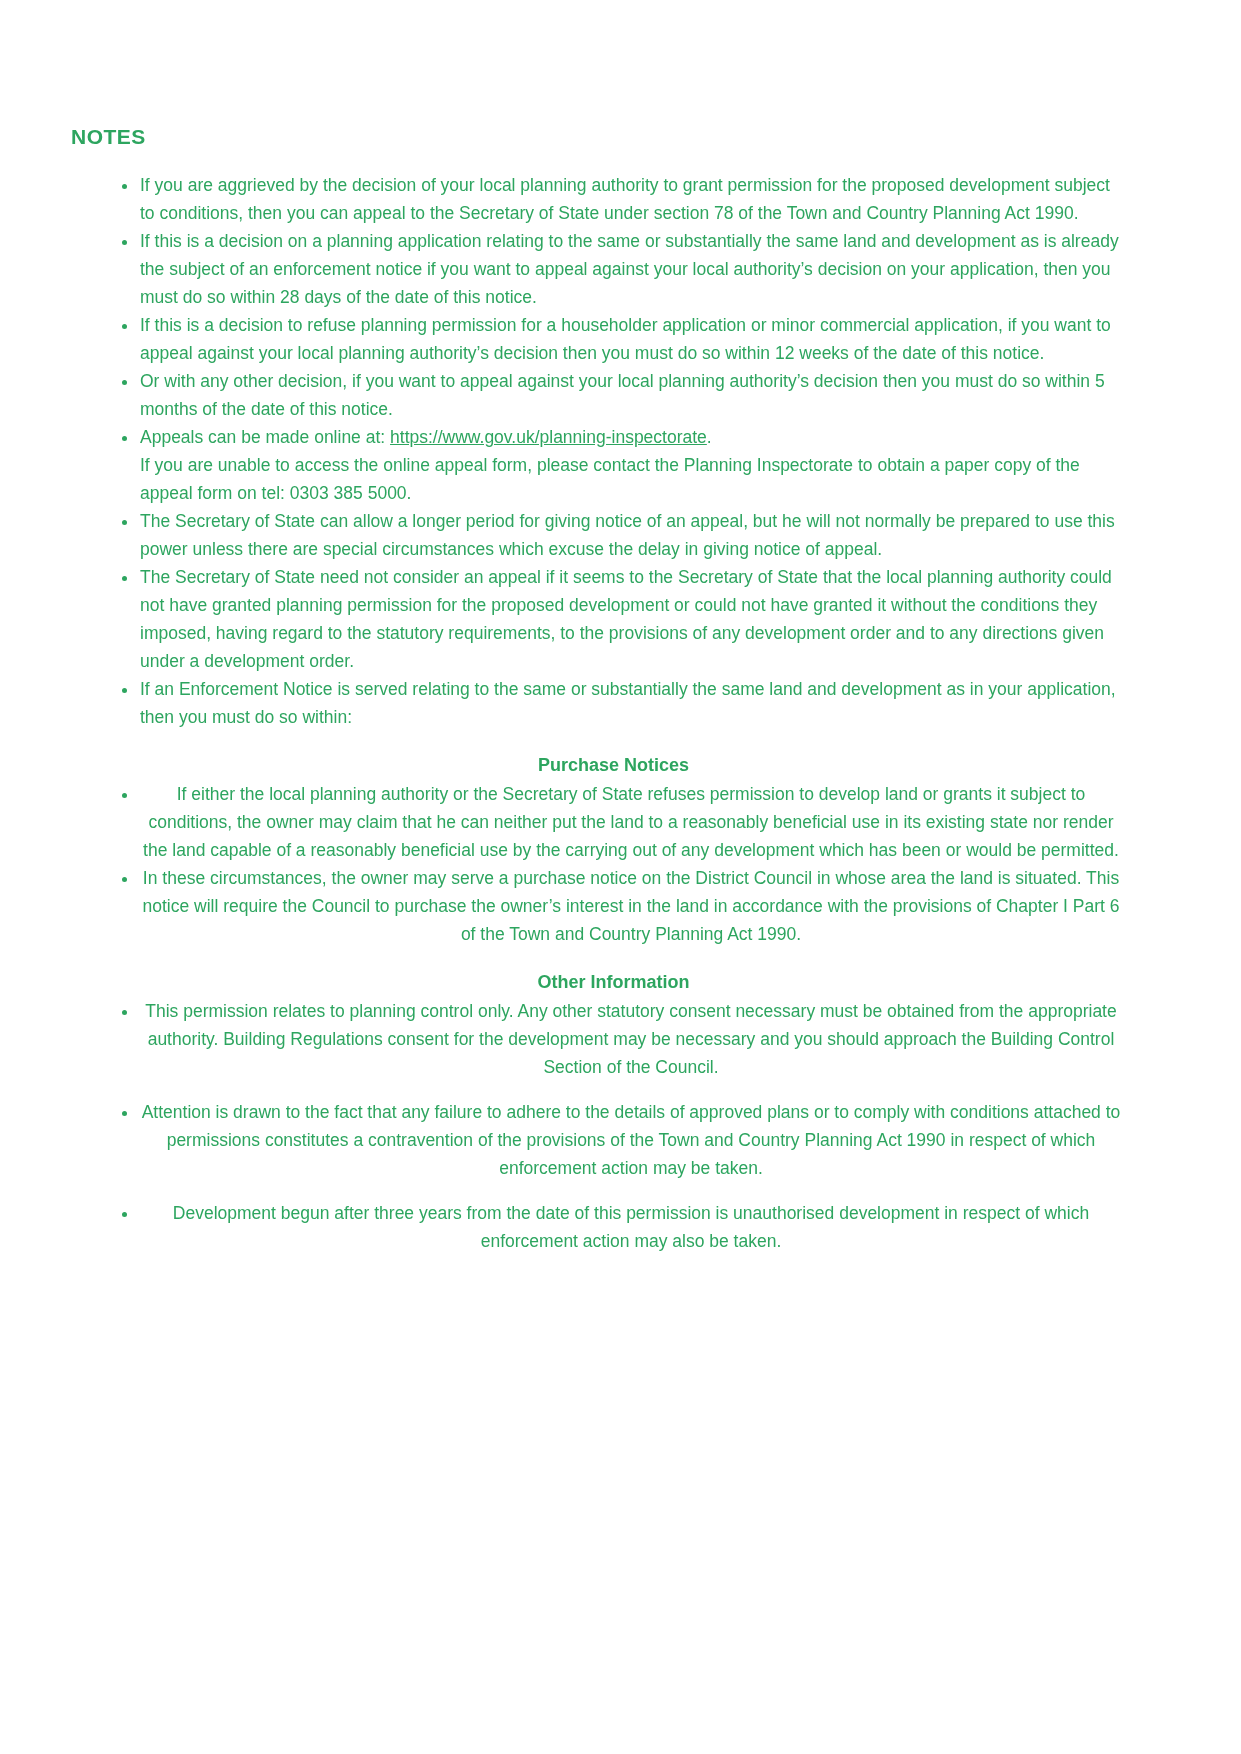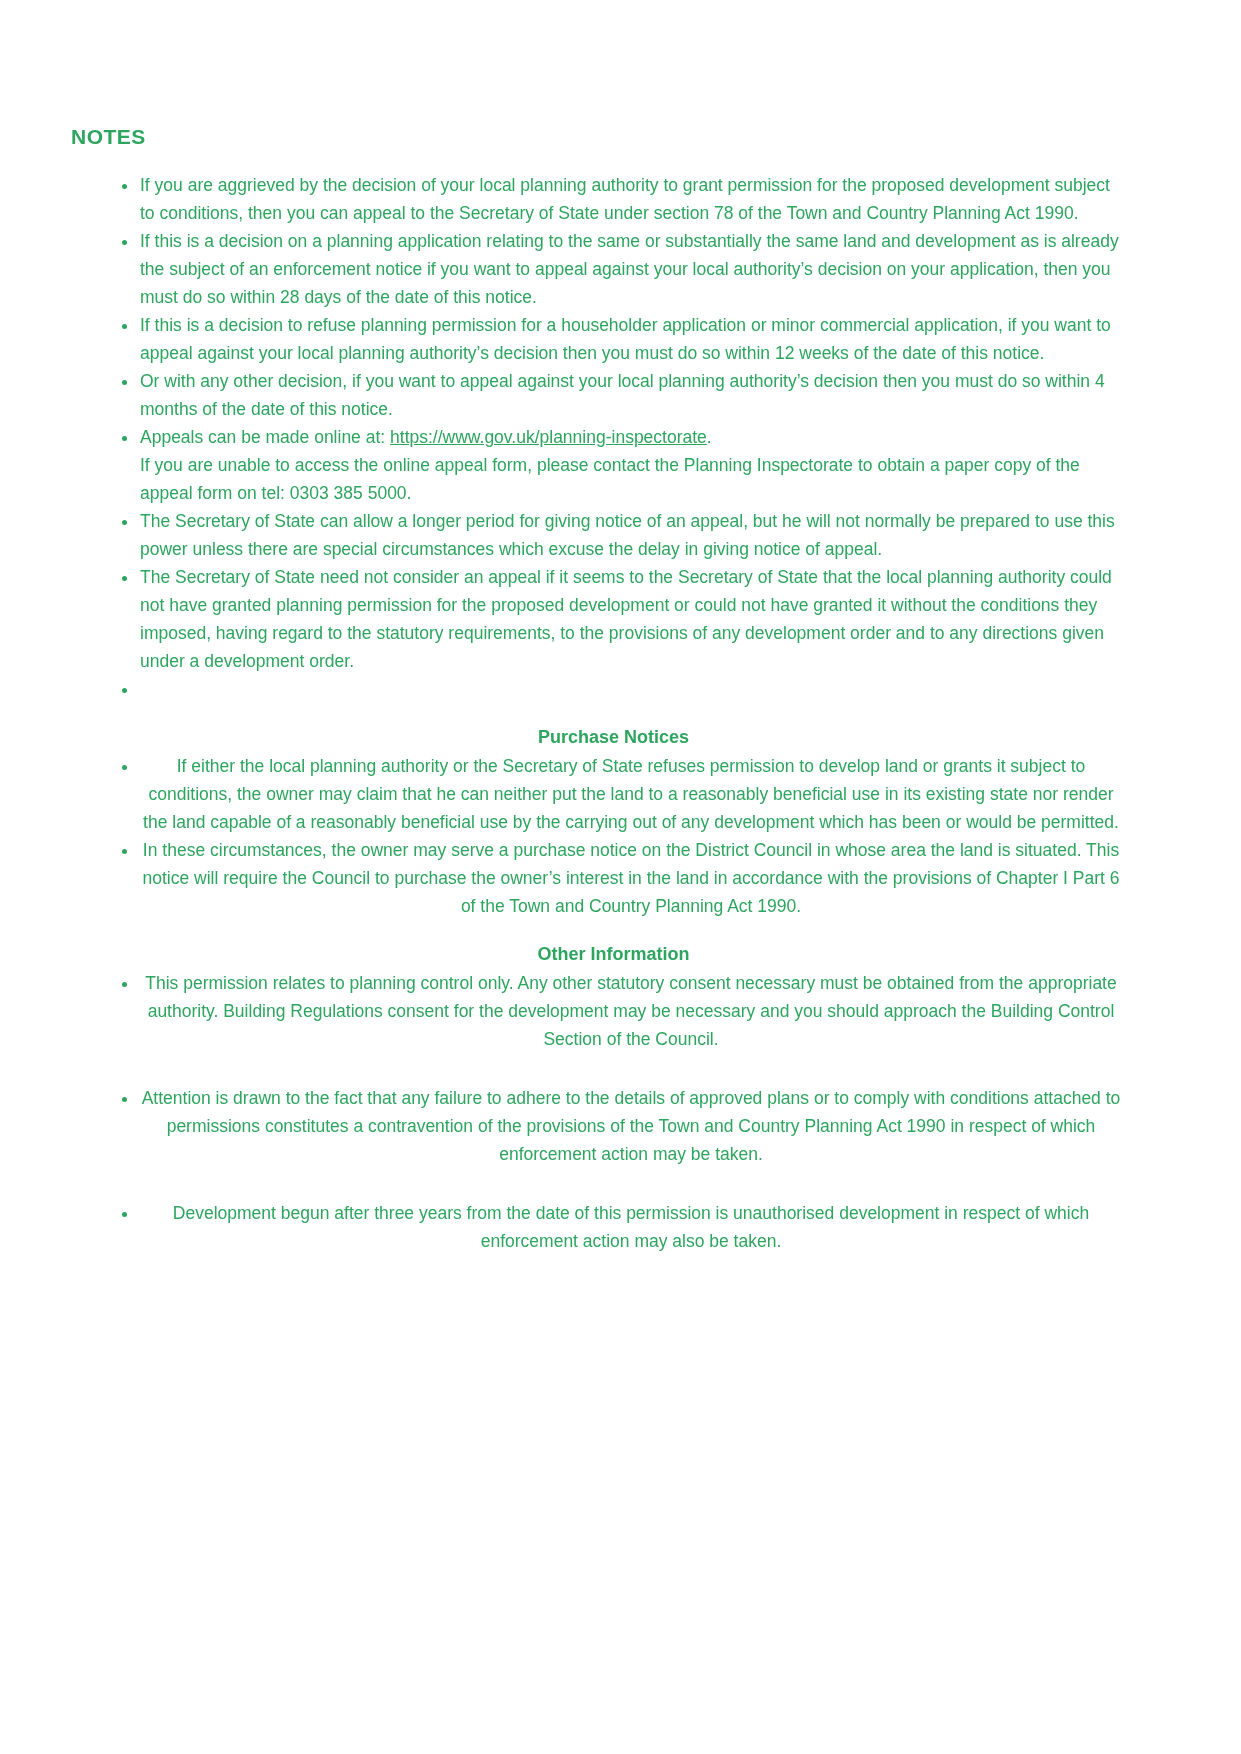--- a/index.html
+++ b/index.html
@@ -37,44 +37,44 @@
     list-style: disc;
     padding-left: 67px;
   }
   .section ul li {
     font-size: 17.5px;
     line-height: 28px;
     color: var(--ink);
     padding-left: 2px;
   }
   .section ul li::marker { color: var(--ink); font-size: 15px; }
-  .section.spaced ul li + li { margin-top: 31px; }
+  .section.spaced ul li + li { margin-top: 17px; }
   .section a {
     color: var(--ink);
     text-decoration: underline;
     cursor: pointer;
   }
 </style>
 </head>
 <body>
 
 <div class="page">
   <div class="content">
     <div class="doc-title">NOTES</div>
     <div>
         <section class="section first">
           <ul>
             <li><span>If you are aggrieved by the decision of your local planning authority to grant permission for the proposed development subject to conditions, then you can appeal to the Secretary of State under section 78 of the Town and Country Planning Act 1990.</span></li>
             <li><span>If this is a decision on a planning application relating to the same or substantially the same land and development as is already the subject of an enforcement notice if you want to appeal against your local authority’s decision on your application, then you must do so within 28 days of the date of this notice.</span></li>
             <li><span>If this is a decision to refuse planning permission for a householder application or minor commercial application, if you want to appeal against your local planning authority’s decision then you must do so within 12 weeks of the date of this notice.</span></li>
-            <li><span>Or with any other decision, if you want to appeal against your local planning authority’s decision then you must do so within 4 months of the date of this notice.</span></li>
+            <li><span>Or with any other decision, if you want to appeal against your local planning authority’s decision then you must do so within 5 months of the date of this notice.</span></li>
             <li><span>Appeals can be made online at: </span><a href="#">https://www.gov.uk/planning-inspectorate</a><span>.</span><br><span>If you are unable to access the online appeal form, please contact the Planning Inspectorate to obtain a paper copy of the appeal form on tel: 0303 385 5000.</span></li>
             <li><span>The Secretary of State can allow a longer period for giving notice of an appeal, but he will not normally be prepared to use this power unless there are special circumstances which excuse the delay in giving notice of appeal.</span></li>
             <li><span>The Secretary of State need not consider an appeal if it seems to the Secretary of State that the local planning authority could not have granted planning permission for the proposed development or could not have granted it without the conditions they imposed, having regard to the statutory requirements, to the provisions of any development order and to any directions given under a development order.</span></li>
-            <li><br></li>
+            <li><span>If an Enforcement Notice is served relating to the same or substantially the same land and development as in your application, then you must do so within:</span><br></li>
           </ul>
         </section>
         <section class="section indented">
           <h2>Purchase Notices</h2>
           <ul>
             <li><span>If either the local planning authority or the Secretary of State refuses permission to develop land or grants it subject to conditions, the owner may claim that he can neither put the land to a reasonably beneficial use in its existing state nor render the land capable of a reasonably beneficial use by the carrying out of any development which has been or would be permitted.</span></li>
             <li><span>In these circumstances, the owner may serve a purchase notice on the District Council in whose area the land is situated. This notice will require the Council to purchase the owner’s interest in the land in accordance with the provisions of Chapter I Part 6 of the Town and Country Planning Act 1990.</span></li>
           </ul>
         </section>
         <section class="section indented spaced">

